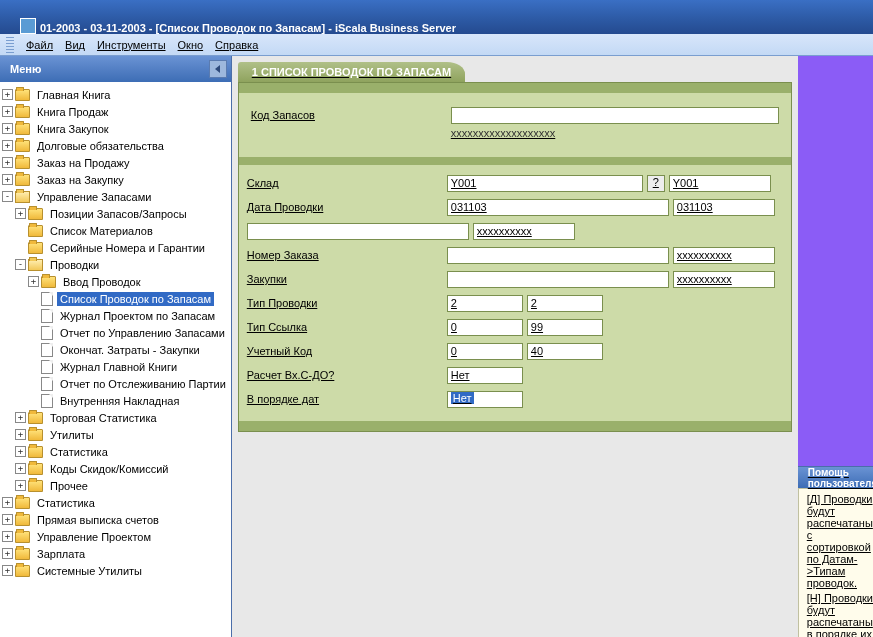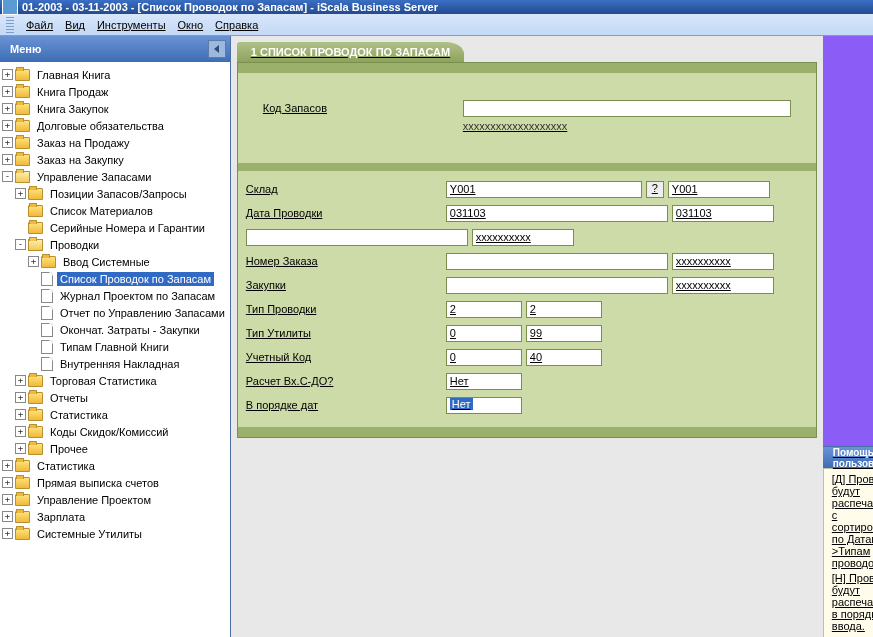--- a/index.html
+++ b/index.html
@@ -1,18 +1,18 @@
 <!DOCTYPE html>
 <html><head>
 <meta charset="utf-8">
 <style>
 * { box-sizing: border-box; margin: 0; padding: 0; font-family: Tahoma, Arial, sans-serif; font-size: 11px; }
 body { background: #ffffff; width: 873px; height: 637px; overflow: hidden; }
 
-.titlebar { height: 14px; background: linear-gradient(to bottom, #3a6fc4 0%, #2e5ca8 50%, #244a8f 100%); color: #fff; display: flex; align-items: center; padding: 0 2px; font-weight: bold; }
+.titlebar { height: 34px; background: linear-gradient(to bottom, #3a6fc4 0%, #2e5ca8 50%, #244a8f 100%); color: #fff; display: flex; align-items: flex-end; padding: 0 20px; font-weight: bold; }
 .titlebar .app-icon { width: 16px; height: 16px; background: #5a9bd4; border: 1px solid #fff; margin-right: 4px; display: inline-block; }
 
 .menubar { height: 22px; background: linear-gradient(to bottom, #d8e6fa 0%, #c3d9f5 100%); display: flex; align-items: center; padding: 0 6px; border-bottom: 1px solid #7a9ed0; }
 .menubar .grip { width: 8px; height: 16px; background: repeating-linear-gradient(to bottom, #7a9ed0 0 1px, transparent 1px 3px); margin-right: 6px; }
 .menubar .menu-item { padding: 2px 6px; color: #000; cursor: pointer; text-decoration: underline; }
 
 .main { display: flex; height: 604px; }
 
 .sidebar { width: 304px; background: #fff; border-right: 1px solid #4b6ea9; display: flex; flex-direction: column; }
 .sidebar-header { height: 26px; background: linear-gradient(to bottom, #6a93d4 0%, #3d6db5 100%); color: #fff; display: flex; align-items: center; justify-content: space-between; padding: 0 4px 0 10px; font-weight: bold; font-size: 13px; }
@@ -30,21 +30,21 @@
 .tree-row .doc-icon { width: 12px; height: 14px; background: #fff; border: 1px solid #888; margin-right: 4px; position: relative; }
 .tree-row .doc-icon::after { content: ""; position: absolute; right: -1px; top: -1px; width: 0; height: 0; border-top: 4px solid #eee; border-left: 4px solid transparent; }
 .tree-row .label { padding: 1px 3px; }
 .tree-row.selected .label { background: #316ac5; color: #fff; }
 
 .content { flex: 1; background: #8b5cf6; display: flex; flex-direction: row; text-decoration: underline; }
 .form-panel { background: #e8e8e8; padding: 6px 6px 0 6px; }
 .tab-strip { display: flex; }
 .tab { background: linear-gradient(to bottom, #b0c088 0%, #8fa35e 100%); color: #fff; font-weight: bold; padding: 4px 14px; border-top-left-radius: 3px; border-top-right-radius: 18px 12px; position: relative; font-size: 11px; }
 .form-body { background: #9ab06b; border: 1px solid #7a8f4e; padding: 10px 0 10px 0; }
-.form-inner { background: #cddba8; margin: 0 0 8px 0; padding: 25px; }
+.form-inner { background: #cddba8; margin: 0 0 8px 0; padding: 12px; }
 .form-inner2 { background: #cddba8; padding: 8px; }
 .field-row { display: flex; align-items: center; margin-bottom: 4px; min-height: 20px; }
 .field-label { width: 200px; color: #000; }
 .field-input { background: #fff; border: 1px solid #7a8f4e; height: 17px; padding: 0 3px; color: #000; font-size: 11px; }
 .field-input.small { width: 76px; }
 .field-input.med { width: 102px; }
 .field-input.wide { width: 196px; }
 .field-input.xwide { width: 328px; }
 .field-input.help-btn { width: 18px; text-align: center; cursor: pointer; background: #eee; }
 .sel-val { background: #316ac5; color: #fff; padding: 0 2px; }
@@ -134,21 +134,21 @@
           <span class="spacer"></span>
           <span class="expander">-</span>
           <span class="folder-open"></span>
           <span class="label">Проводки</span>
         </div>
         <div class="tree-row">
           <span class="spacer"></span>
           <span class="spacer"></span>
           <span class="expander">+</span>
           <span class="folder-icon"></span>
-          <span class="label">Ввод Системные</span>
+          <span class="label">Ввод Проводок</span>
         </div>
         <div class="tree-row selected">
           <span class="spacer"></span>
           <span class="spacer"></span>
           <span class="spacer"></span>
           <span class="doc-icon"></span>
           <span class="label">Список Проводок по Запасам</span>
         </div>
         <div class="tree-row">
           <span class="spacer"></span>
@@ -169,40 +169,47 @@
           <span class="spacer"></span>
           <span class="spacer"></span>
           <span class="doc-icon"></span>
           <span class="label">Окончат. Затраты - Закупки</span>
         </div>
         <div class="tree-row">
           <span class="spacer"></span>
           <span class="spacer"></span>
           <span class="spacer"></span>
           <span class="doc-icon"></span>
-          <span class="label">Типам Главной Книги</span>
+          <span class="label">Журнал Главной Книги</span>
+        </div>
+        <div class="tree-row">
+          <span class="spacer"></span>
+          <span class="spacer"></span>
+          <span class="spacer"></span>
+          <span class="doc-icon"></span>
+          <span class="label">Отчет по Отслеживанию Партии</span>
         </div>
         <div class="tree-row">
           <span class="spacer"></span>
           <span class="spacer"></span>
           <span class="spacer"></span>
           <span class="doc-icon"></span>
           <span class="label">Внутренняя Накладная</span>
         </div>
         <div class="tree-row">
           <span class="spacer"></span>
           <span class="expander">+</span>
           <span class="folder-icon"></span>
           <span class="label">Торговая Статистика</span>
         </div>
         <div class="tree-row">
           <span class="spacer"></span>
           <span class="expander">+</span>
           <span class="folder-icon"></span>
-          <span class="label">Отчеты</span>
+          <span class="label">Утилиты</span>
         </div>
         <div class="tree-row">
           <span class="spacer"></span>
           <span class="expander">+</span>
           <span class="folder-icon"></span>
           <span class="label">Статистика</span>
         </div>
         <div class="tree-row">
           <span class="spacer"></span>
           <span class="expander">+</span>
@@ -289,21 +296,21 @@
             <span class="gap-split"></span>
             <input class="field-input med" value="xxxxxxxxxx" style="">
           </div>
           <div class="field-row">
             <span class="field-label">Тип Проводки</span>
             <input class="field-input small" value="2" style="">
             <span class="gap-split"></span>
             <input class="field-input small" value="2" style="">
           </div>
           <div class="field-row">
-            <span class="field-label">Тип Утилиты</span>
+            <span class="field-label">Тип Ссылка</span>
             <input class="field-input small" value="0" style="">
             <span class="gap-split"></span>
             <input class="field-input small" value="99" style="">
           </div>
           <div class="field-row">
             <span class="field-label">Учетный Код</span>
             <input class="field-input small" value="0" style="">
             <span class="gap-split"></span>
             <input class="field-input small" value="40" style="">
           </div>

